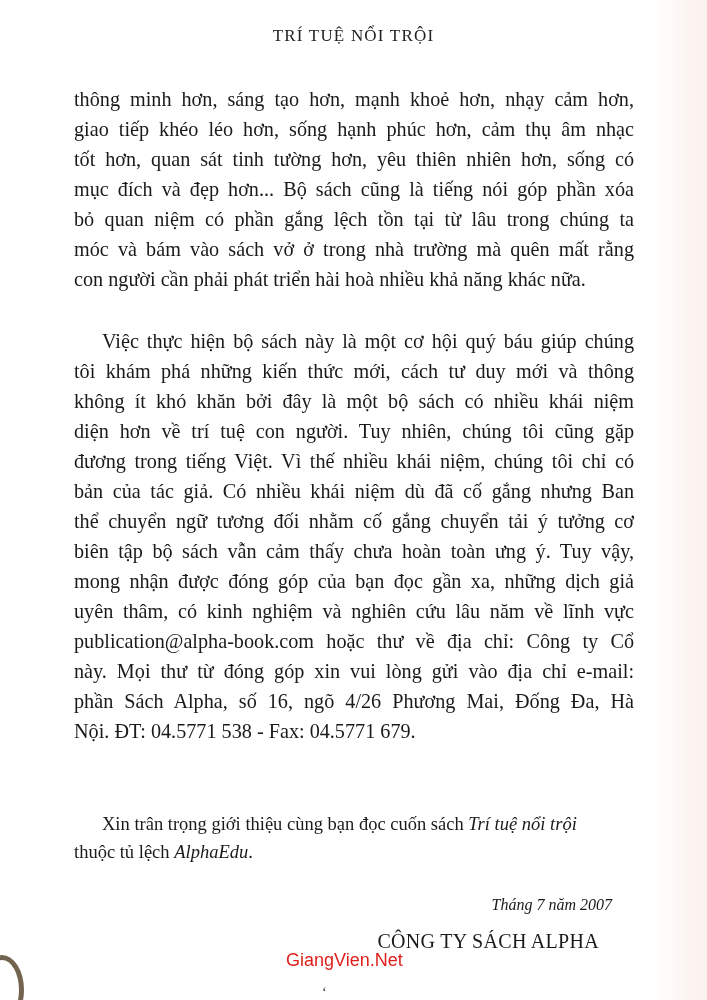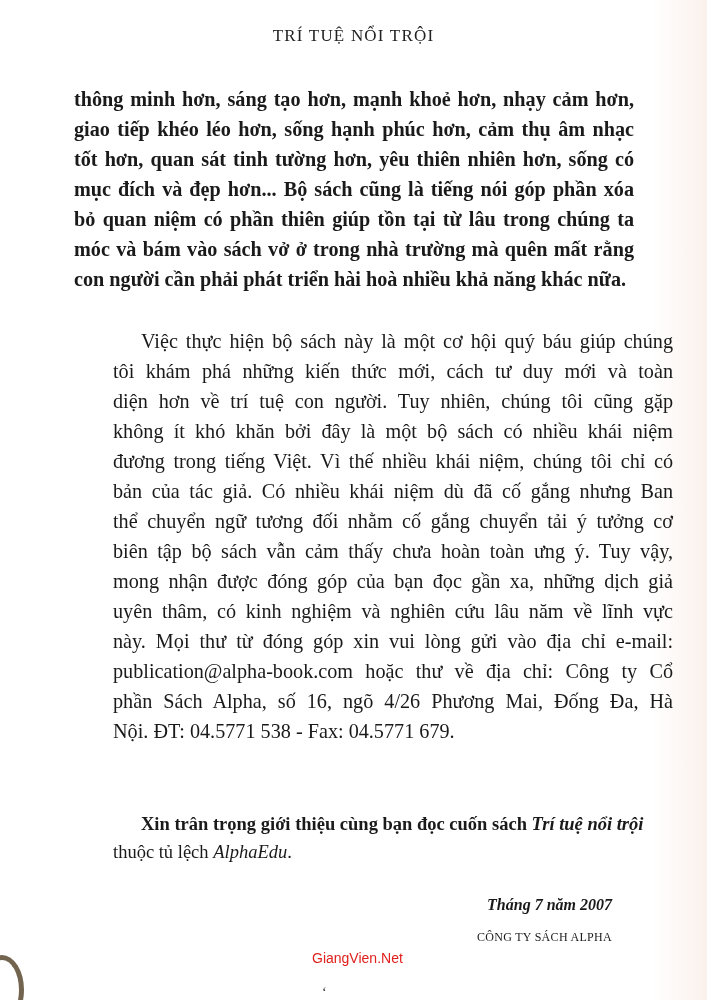--- a/index.html
+++ b/index.html
@@ -14,38 +14,38 @@
     background: linear-gradient(to right, #ffffff 0%, #ffffff 92%, #fdf8f6 96%, #fbf1ec 100%);
   }
   .running-head {
     position: absolute; top: 26px; left: 0; width: 707px; text-align: center;
     font-size: 17px; letter-spacing: 1.2px; color: #222;
   }
   .body-text {
     position: absolute; left: 74px; width: 560px;
     font-size: 20.2px; line-height: 30px; text-align: justify;
   }
-  .p1 { top: 84px; font-weight: bold; }
+  .p1 { top: 84px; }
   .p2 { top: 326px; text-indent: 28px; }
   .p3 { top: 810px; text-indent: 28px; font-size: 18.5px; line-height: 28px; width: 590px; text-align: left; }
   .line { display: block; text-align: justify; text-align-last: justify; white-space: nowrap; }
   .line.last { text-align-last: left; }
   .p2 .line.first { padding-left: 28px; }
-  .p3 .line.first { padding-left: 28px; font-weight: bold; }
-  .p2, .p3 { text-indent: 0; margin-left: 39px; }
+  .p3 .line.first { padding-left: 28px; }
+  .p2, .p3 { text-indent: 0; }
   .it { font-style: italic; }
   .date {
-    position: absolute; top: 896px; right: 95px; font-size: 16px; font-style: italic; font-weight: bold;
+    position: absolute; top: 896px; right: 95px; font-size: 16px; font-style: italic;
   }
   .company {
-    position: absolute; top: 930px; right: 95px; font-size: 12px; letter-spacing: 0.3px;
+    position: absolute; top: 930px; right: 108px; font-size: 20px; letter-spacing: 0.3px;
   }
   .watermark {
-    position: absolute; top: 950px; left: 312px;
-    font-family: "Liberation Sans", sans-serif; font-size: 14px; color: #e0201c;
+    position: absolute; top: 950px; left: 286px;
+    font-family: "Liberation Sans", sans-serif; font-size: 18px; color: #e0201c;
   }
   .page-mark {
     position: absolute; top: 985px; left: 322px; font-size: 14px; color: #333;
   }
   .binding-ring {
     position: absolute; left: -20px; top: 955px; width: 34px; height: 60px;
     border: 5px solid #5a4a30; border-radius: 50%; border-left-color: transparent; border-bottom-color: transparent;
     opacity: 0.85;
   }
 </style>
@@ -54,38 +54,38 @@
 
 <div class="page">
 
   <div class="running-head">TRÍ TUỆ NỔI TRỘI</div>
 
   <div class="body-text p1">
     <span class="line">thông minh hơn, sáng tạo hơn, mạnh khoẻ hơn, nhạy cảm hơn,</span>
     <span class="line">giao tiếp khéo léo hơn, sống hạnh phúc hơn, cảm thụ âm nhạc</span>
     <span class="line">tốt hơn, quan sát tinh tường hơn, yêu thiên nhiên hơn, sống có</span>
     <span class="line">mục đích và đẹp hơn... Bộ sách cũng là tiếng nói góp phần xóa</span>
-    <span class="line">bỏ quan niệm có phần thiên giúp tồn tại từ lâu trong chúng ta</span>
+    <span class="line">bỏ quan niệm có phần gắng lệch tồn tại từ lâu trong chúng ta</span>
     <span class="line">móc và bám vào sách vở ở trong nhà trường mà quên mất rằng</span>
     <span class="line last">con người cần phải phát triển hài hoà nhiều khả năng khác nữa.</span>
   </div>
 
   <div class="body-text p2">
     <span class="line first">Việc thực hiện bộ sách này là một cơ hội quý báu giúp chúng</span>
-    <span class="line">tôi khám phá những kiến thức mới, cách tư duy mới và toàn</span>
+    <span class="line">tôi khám phá những kiến thức mới, cách tư duy mới và thông</span>
+    <span class="line">không ít khó khăn bởi đây là một bộ sách có nhiều khái niệm</span>
     <span class="line">diện hơn về trí tuệ con người. Tuy nhiên, chúng tôi cũng gặp</span>
-    <span class="line">không ít khó khăn bởi đây là một bộ sách có nhiều khái niệm</span>
     <span class="line">đương trong tiếng Việt. Vì thế nhiều khái niệm, chúng tôi chỉ có</span>
     <span class="line">bản của tác giả. Có nhiều khái niệm dù đã cố gắng nhưng Ban</span>
     <span class="line">thể chuyển ngữ tương đối nhằm cố gắng chuyển tải ý tưởng cơ</span>
     <span class="line">biên tập bộ sách vẫn cảm thấy chưa hoàn toàn ưng ý. Tuy vậy,</span>
     <span class="line">mong nhận được đóng góp của bạn đọc gần xa, những dịch giả</span>
     <span class="line">uyên thâm, có kinh nghiệm và nghiên cứu lâu năm về lĩnh vực</span>
+    <span class="line">publication@alpha-book.com hoặc thư về địa chỉ: Công ty Cổ</span>
     <span class="line">này. Mọi thư từ đóng góp xin vui lòng gửi vào địa chỉ e-mail:</span>
-    <span class="line">publication@alpha-book.com hoặc thư về địa chỉ: Công ty Cổ</span>
     <span class="line">phần Sách Alpha, số 16, ngõ 4/26 Phương Mai, Đống Đa, Hà</span>
     <span class="line last">Nội. ĐT: 04.5771 538 - Fax: 04.5771 679.</span>
   </div>
 
   <div class="body-text p3">
     <span class="line first last"><span>Xin trân trọng giới thiệu cùng bạn đọc cuốn sách </span><span class="it">Trí tuệ nổi trội</span></span>
     <span class="line last"><span>thuộc tủ lệch </span><span class="it">AlphaEdu</span><span>.</span></span>
   </div>
 
   <div class="date">Tháng 7 năm 2007</div>

